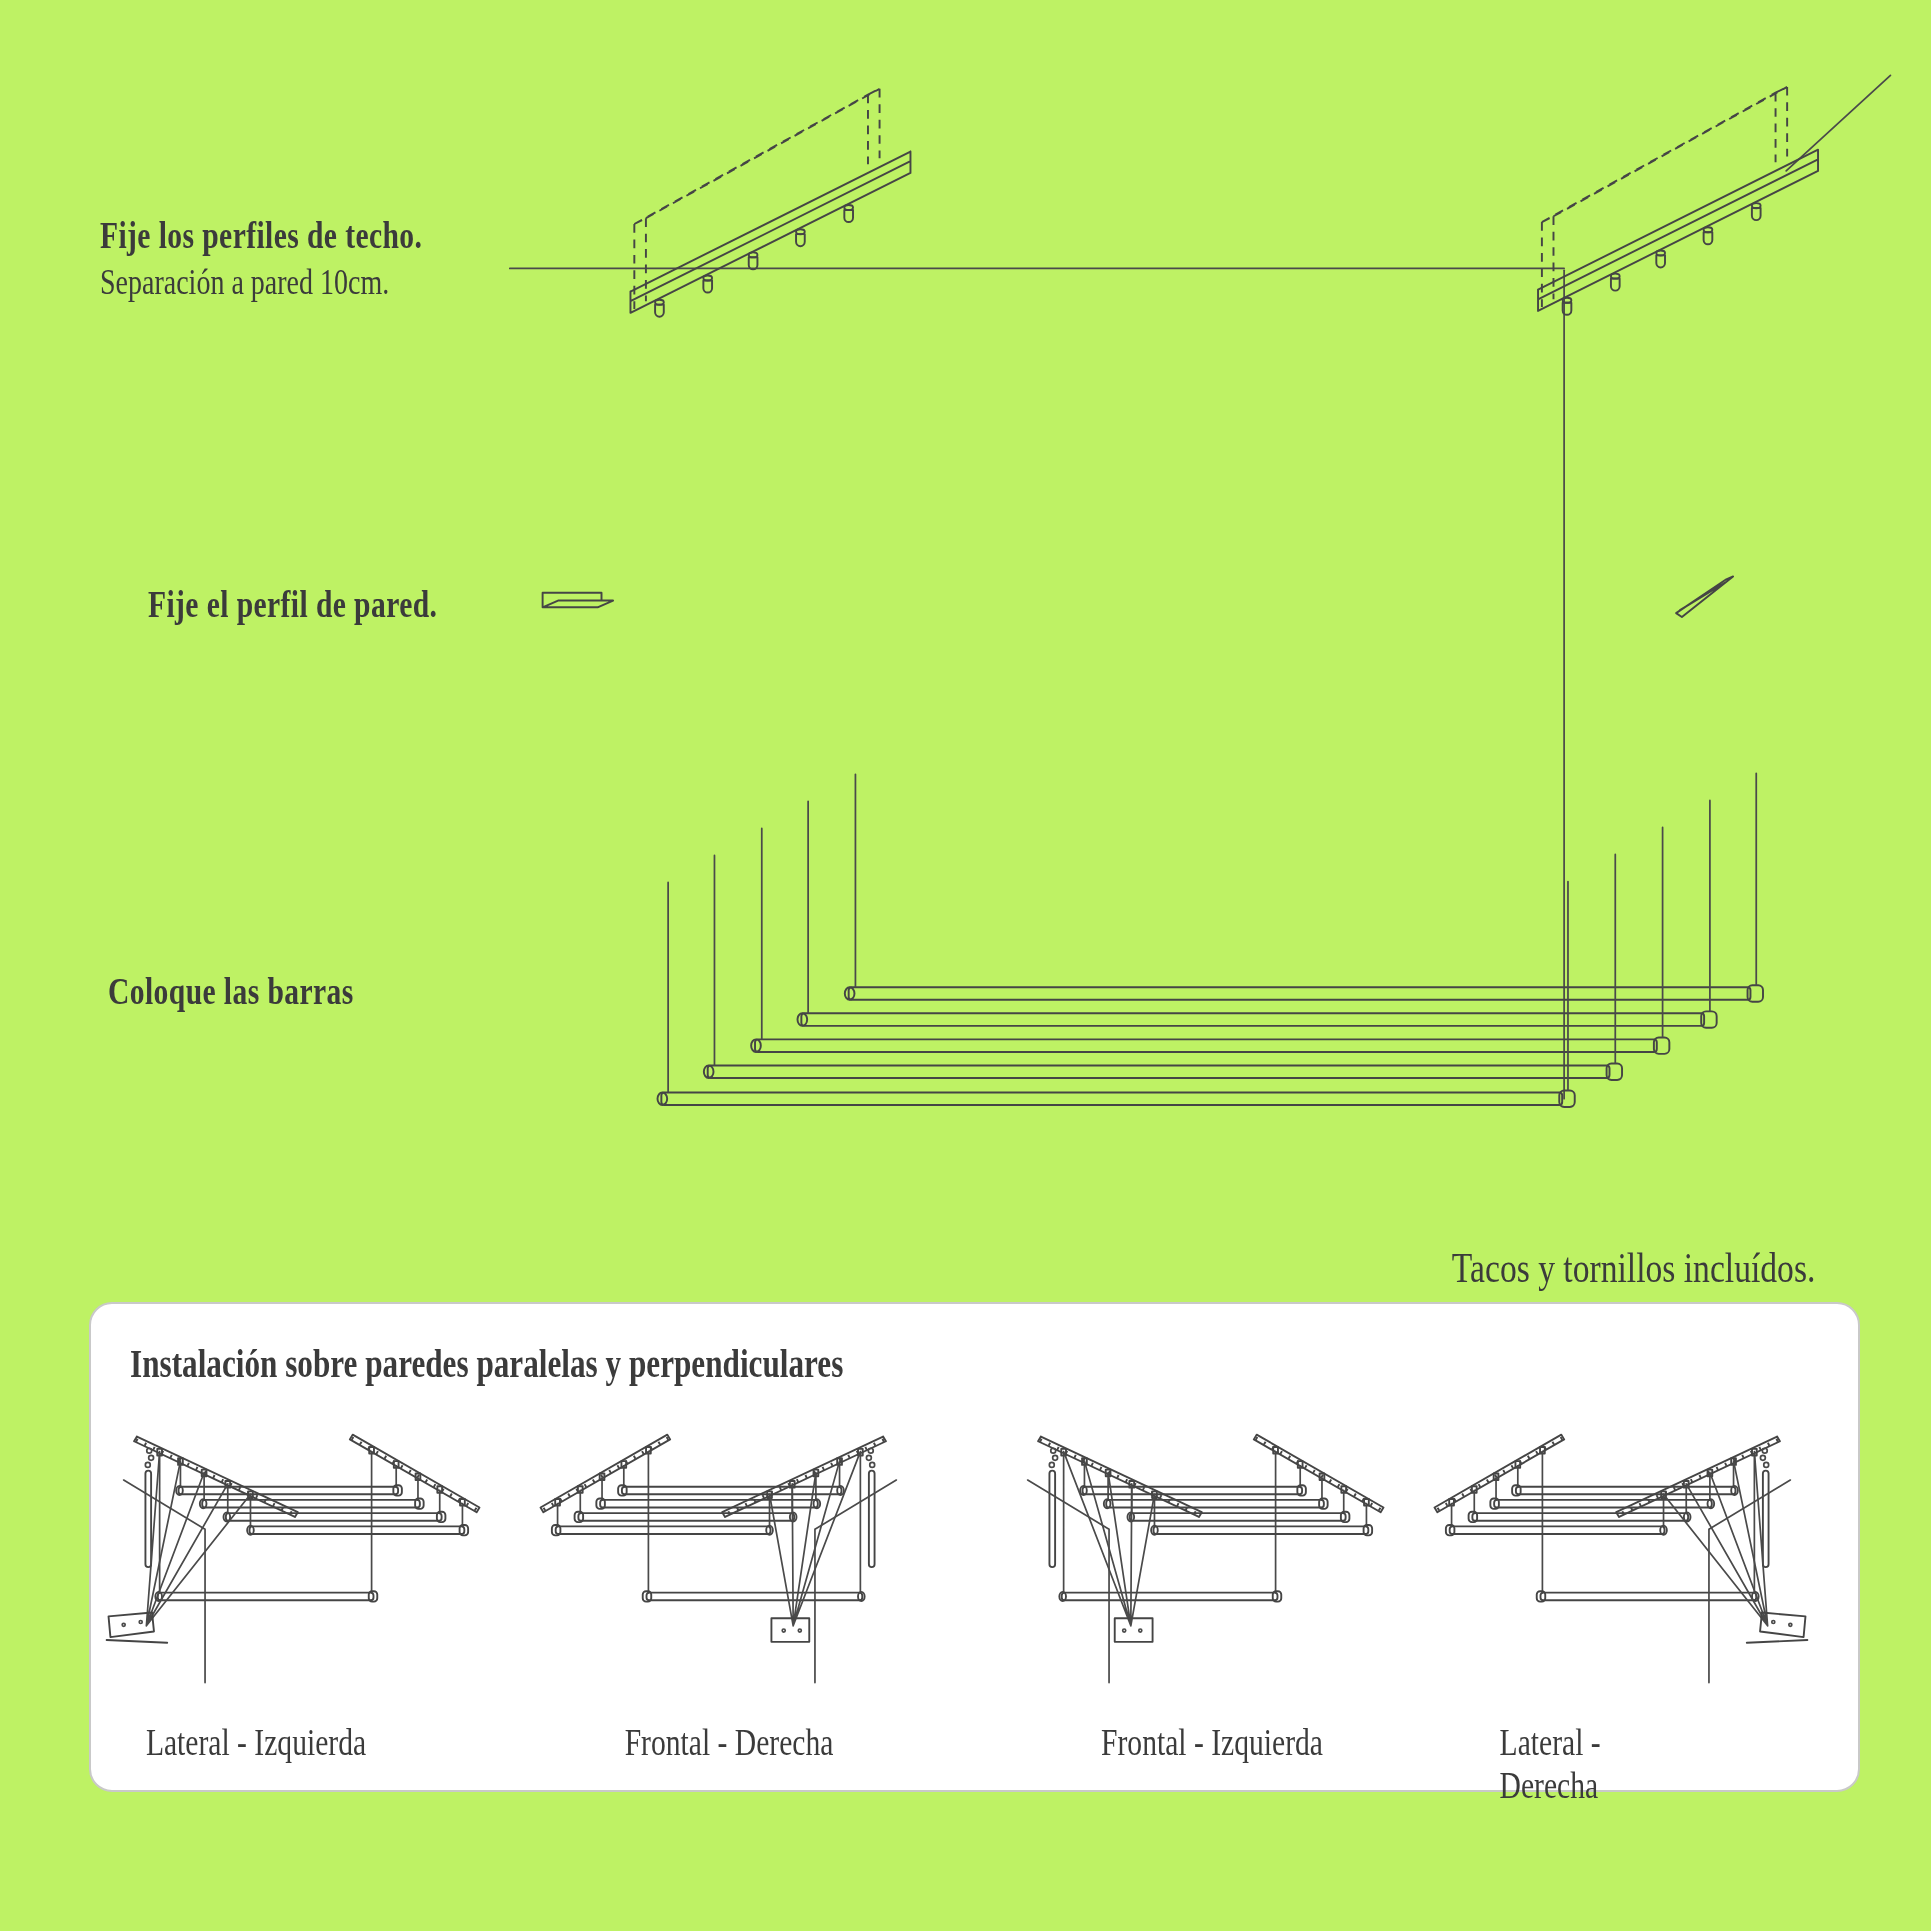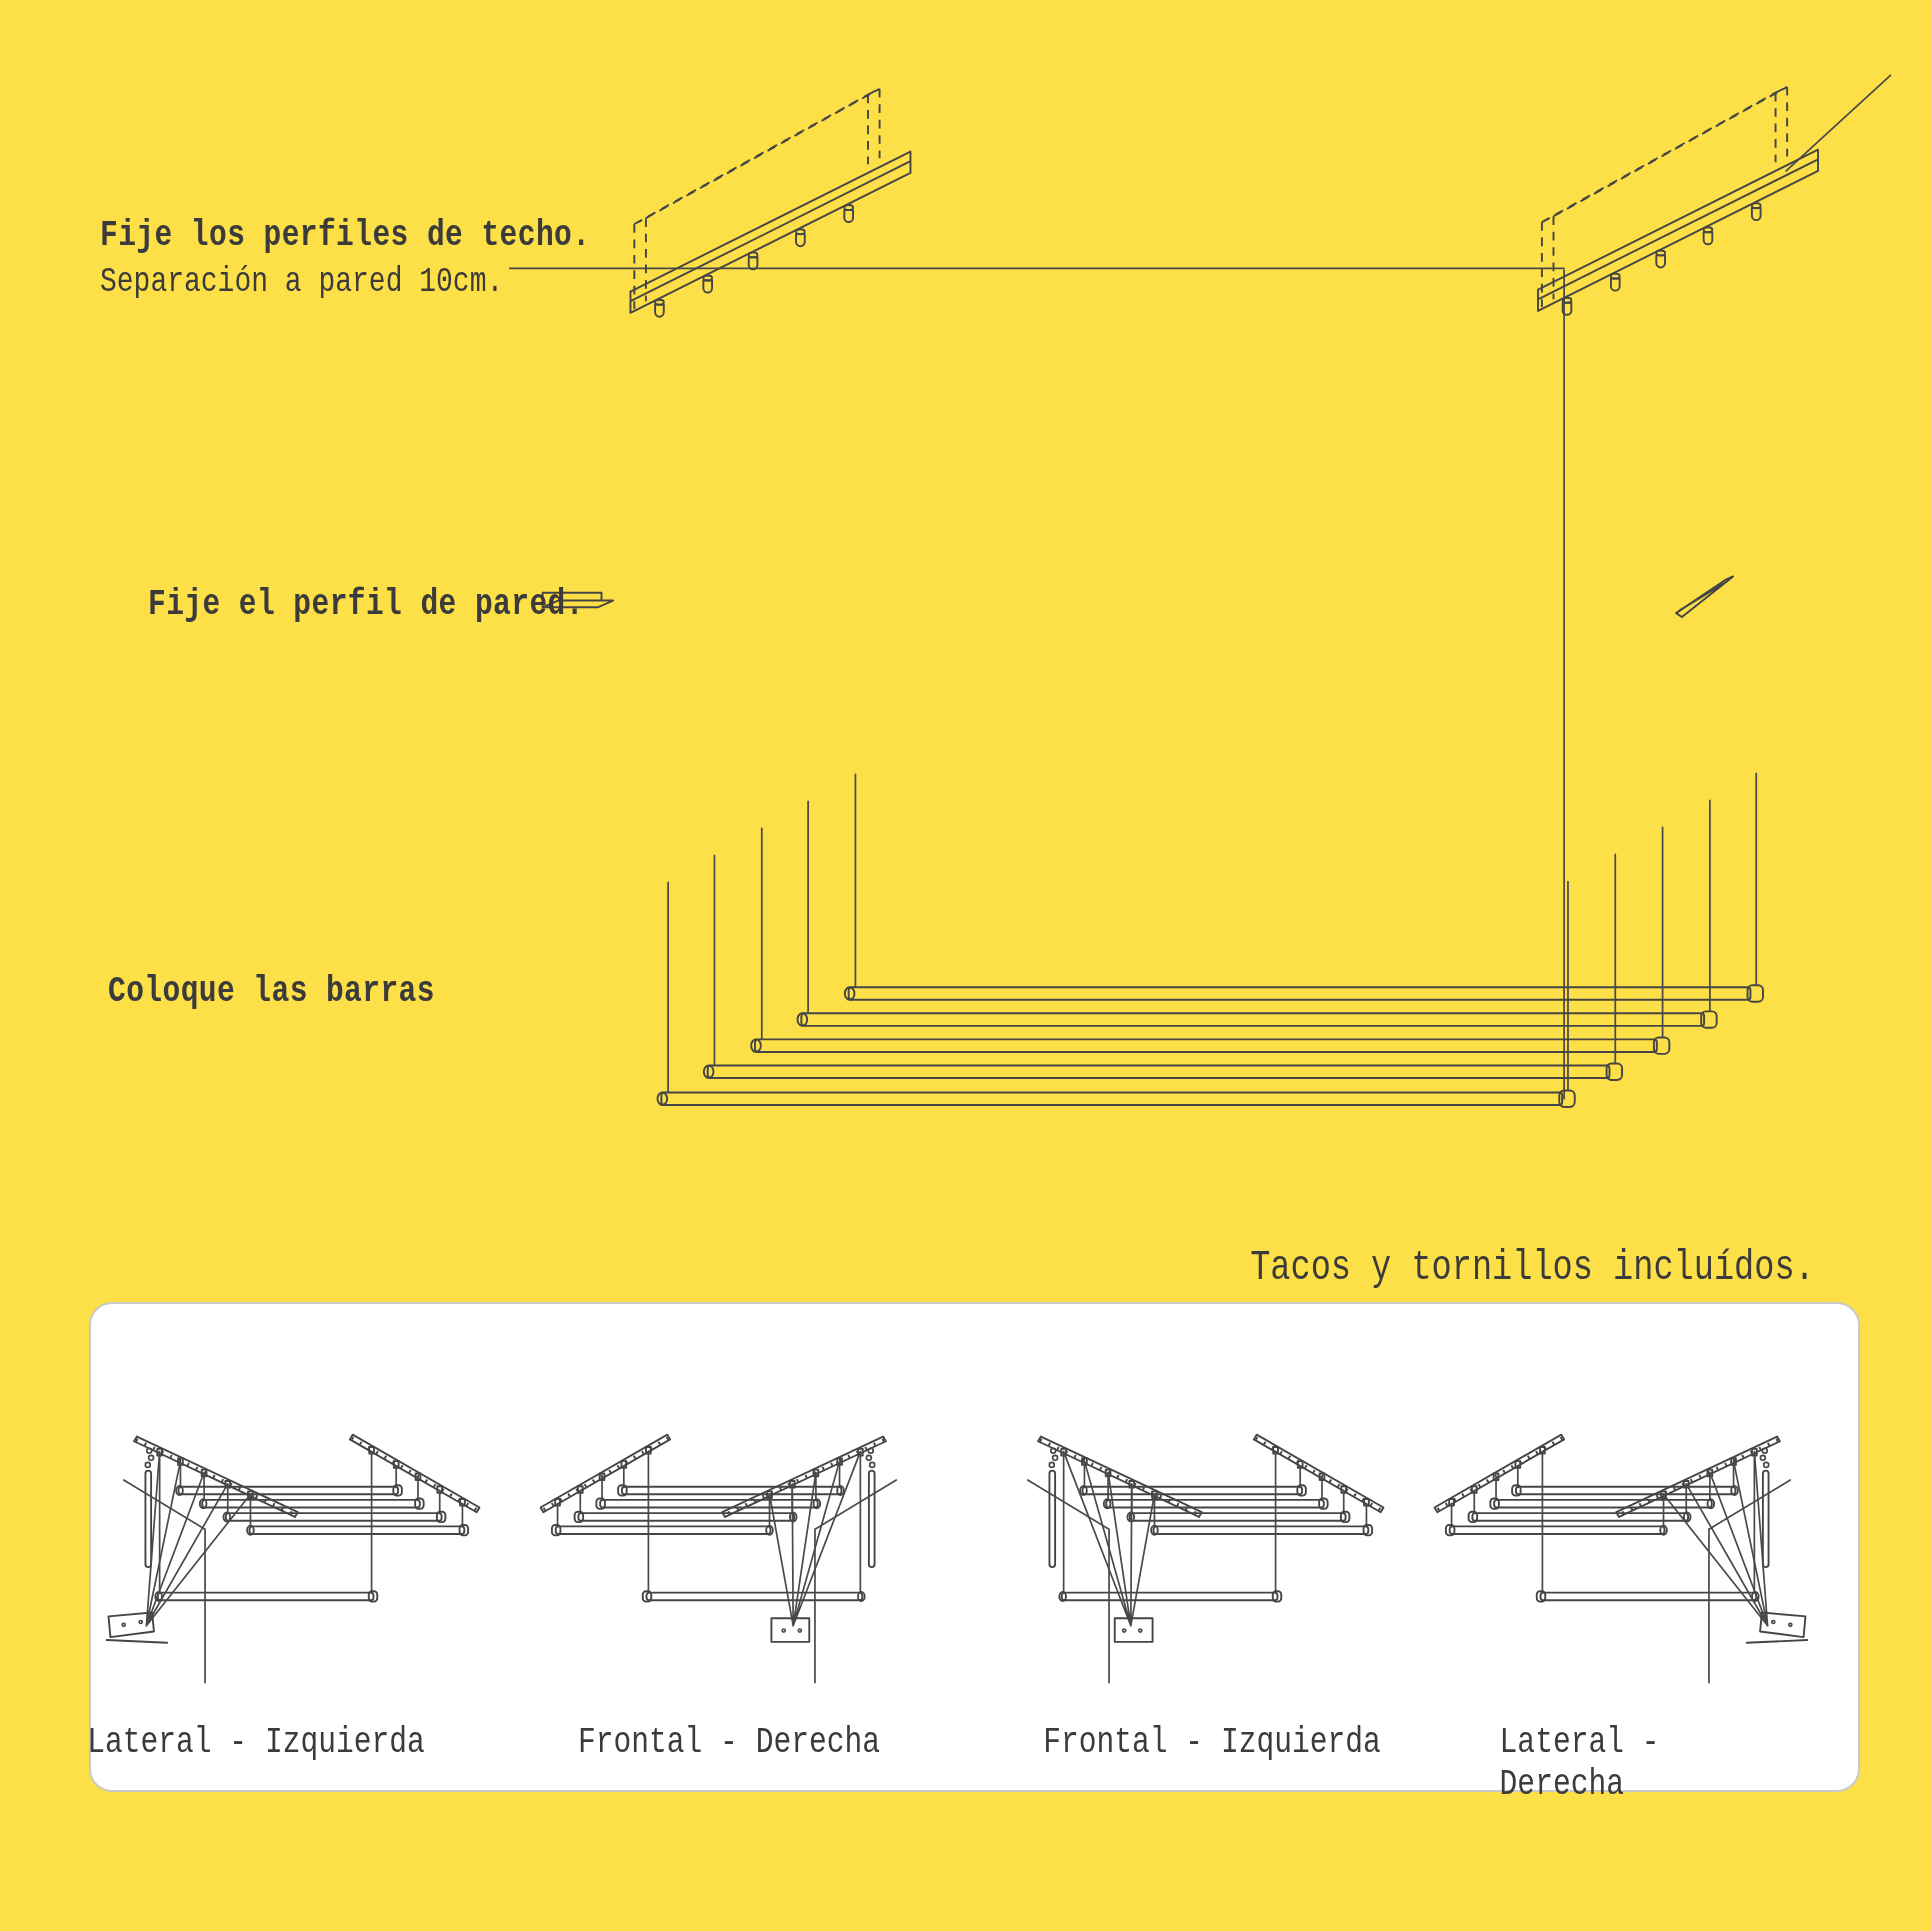--- a/index.html
+++ b/index.html
@@ -1,17 +1,17 @@
 <!DOCTYPE html>
 <html><head>
 <meta charset="utf-8">
 <style>
   html,body{margin:0;padding:0;background:#fff;}
-  .page{position:relative;width:1931px;height:1931px;background:#fde047;overflow:hidden;
-        font-family:Liberation Mono, monospace;color:#3b3b3b;}
+  .page{position:relative;width:1931px;height:1931px;background:#bef264;overflow:hidden;
+        font-family:Liberation Serif, serif;color:#3b3b3b;}
   .abs{position:absolute;white-space:nowrap;}
   .cond-l{display:inline-block;transform:scaleX(0.8);transform-origin:0 0;}
   .cond-r{display:inline-block;transform:scaleX(0.8);transform-origin:100% 0;}
   .step-title{font-size:37px;font-weight:bold;letter-spacing:0.5px;}
   .step-sub{font-size:35px;font-weight:normal;}
   .note{font-size:42px;}
   .panel-box{position:absolute;left:89px;top:1302px;width:1771px;height:490px;
              border:2.9px solid #c9c9c9;border-radius:23px;box-sizing:border-box;background:#fff;}
   .panel-title{position:absolute;left:39px;top:37px;font-size:39px;font-weight:bold;}
   .variant-label{position:absolute;top:417px;font-size:37px;transform:translateX(-50%) scaleX(0.8);}
@@ -170,20 +170,23 @@
 
   <div class="abs step-title" style="left:108px;top:970px;">
     <span class="cond-l">Coloque las barras</span>
   </div>
 
   <div class="abs note" style="right:116px;top:1244px;">
     <span class="cond-r">Tacos y tornillos incluídos.</span>
   </div>
 
   <div class="panel-box">
+    <div class="panel-title">
+      <span class="cond-l">Instalación sobre paredes paralelas y perpendiculares</span>
+    </div>
 
     <svg class="mini" style="left:3.9px;" viewBox="0 0 420 335">
       <use href="#rackLateral"></use>
     </svg>
     <svg class="mini" style="left:436px;" viewBox="0 0 420 335">
       <use href="#rackFrontal" transform="translate(420,0) scale(-1,1)"></use>
     </svg>
     <svg class="mini" style="left:908px;" viewBox="0 0 420 335">
       <use href="#rackFrontal"></use>
     </svg>

